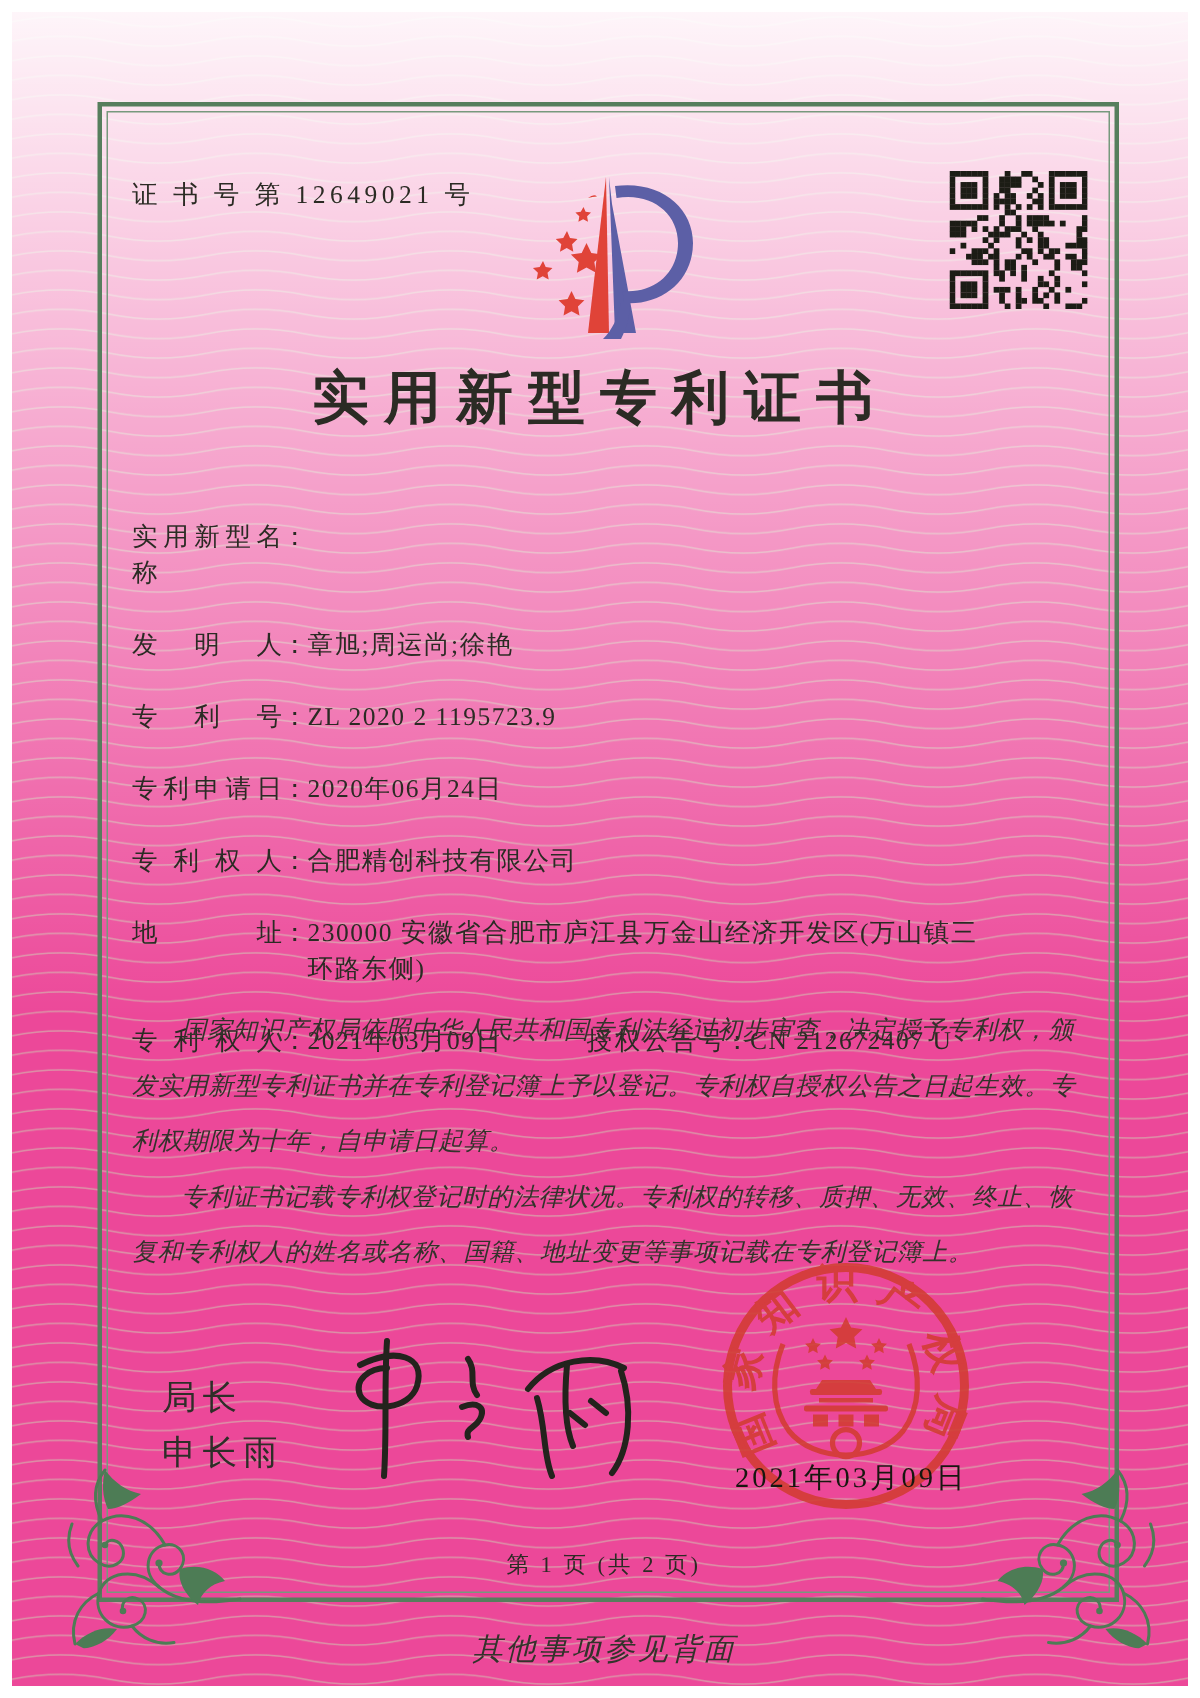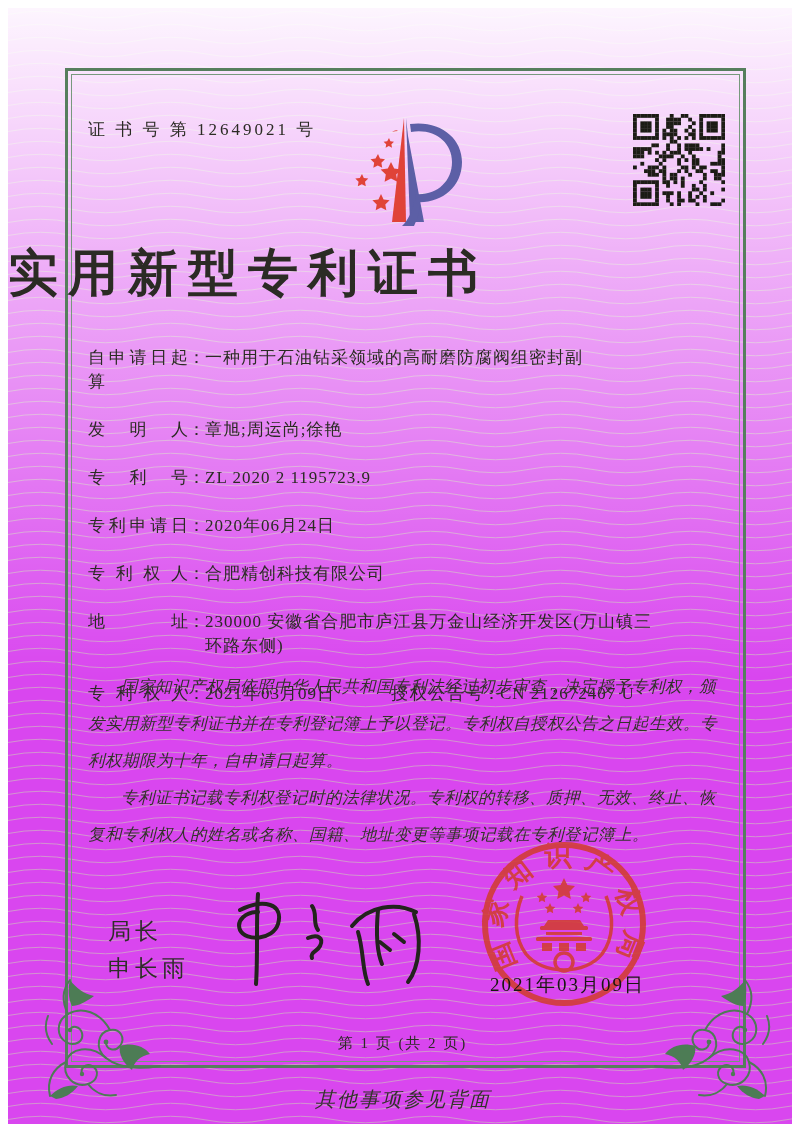--- a/index.html
+++ b/index.html
@@ -1,33 +1,33 @@
 <!DOCTYPE html>
 <html><head>
 <meta charset="utf-8">
 <style>
   html,body{margin:0;padding:0;background:#ffffff;}
   .page{
     position:relative;width:800px;height:1132px;overflow:hidden;
-    background:#d946ef;
+    background:#ec4899;
     border:8px solid #ffffff;box-sizing:border-box;
     font-family:"Liberation Serif","DejaVu Serif",serif;
     color:#2b2b24;
   }
   .bg-pattern{position:absolute;left:0;top:0;width:100%;height:100%;opacity:.55;}
   .top-fade{position:absolute;left:0;top:0;width:100%;height:60%;
     background:linear-gradient(180deg,rgba(255,255,255,.95) 0%,rgba(255,255,255,.55) 40%,rgba(255,255,255,0) 100%);}
   .frame{position:absolute;left:57px;top:60px;width:675px;height:994px;
     border:3px solid #567e5d;}
   .frame-inner{position:absolute;inset:3px;border:1px solid #77997d;}
   .cert-no{position:absolute;left:80px;top:110px;font-size:17px;letter-spacing:3px;}
   .logo{position:absolute;left:332px;top:102px;}
   .qr{position:absolute;left:625px;top:106px;}
-  .title{position:absolute;left:0;top:232px;width:100%;text-align:left;
-    font-size:50px;font-weight:600;letter-spacing:10px;}
+  .title{position:absolute;left:0;top:232px;width:100%;text-align:center;
+    font-size:38px;font-weight:600;letter-spacing:10px;}
   .fields{position:absolute;left:80px;top:338px;width:580px;font-size:17px;}
   .frow{display:flex;align-items:flex-start;line-height:24px;margin-bottom:24px;}
   .flabel{display:inline-block;width:100px;text-align:justify;text-align-last:justify;flex:0 0 100px;}
   .fcolon{flex:0 0 14px;}
   .fvalue{flex:0 0 auto;max-width:455px;letter-spacing:1px;}
   .frow.grant{margin-bottom:0;}
   .grant-group2{margin-left:56px;display:flex;}
   .grant-group2 .flabel{width:92px;flex:0 0 92px;}
   .paras{position:absolute;left:80px;top:660px;width:632px;
     font-size:16.5px;font-style:italic;line-height:37px;letter-spacing:.5px;color:#33332b;}
@@ -396,23 +396,22 @@
       <rect x="62.56" y="88.32" width="3.83" height="3.83" fill="#1c1c15"></rect>
       <rect x="77.28" y="88.32" width="3.83" height="3.83" fill="#1c1c15"></rect>
       <rect x="80.96" y="88.32" width="3.83" height="3.83" fill="#1c1c15"></rect>
       <rect x="84.64" y="88.32" width="3.83" height="3.83" fill="#1c1c15"></rect>
     </svg>
 
   <div class="title">实用新型专利证书</div>
 
   <div class="fields">
     <div class="frow">
-      <span class="flabel">自申请日起算</span>
-        <span class="fcolon">：</span>
-        <span class="fvalue">一种用于石油钻采领域的高耐磨防腐阀组密封副</span>
+      <span class="flabel">实用新型名称</span>
+        <span class="fcolon">：</span>
     </div>
     <div class="frow">
       <span class="flabel">发明人</span>
         <span class="fcolon">：</span>
         <span class="fvalue">章旭;周运尚;徐艳</span>
     </div>
     <div class="frow">
       <span class="flabel">专利号</span>
         <span class="fcolon">：</span>
         <span class="fvalue">ZL 2020 2 1195723.9</span>

